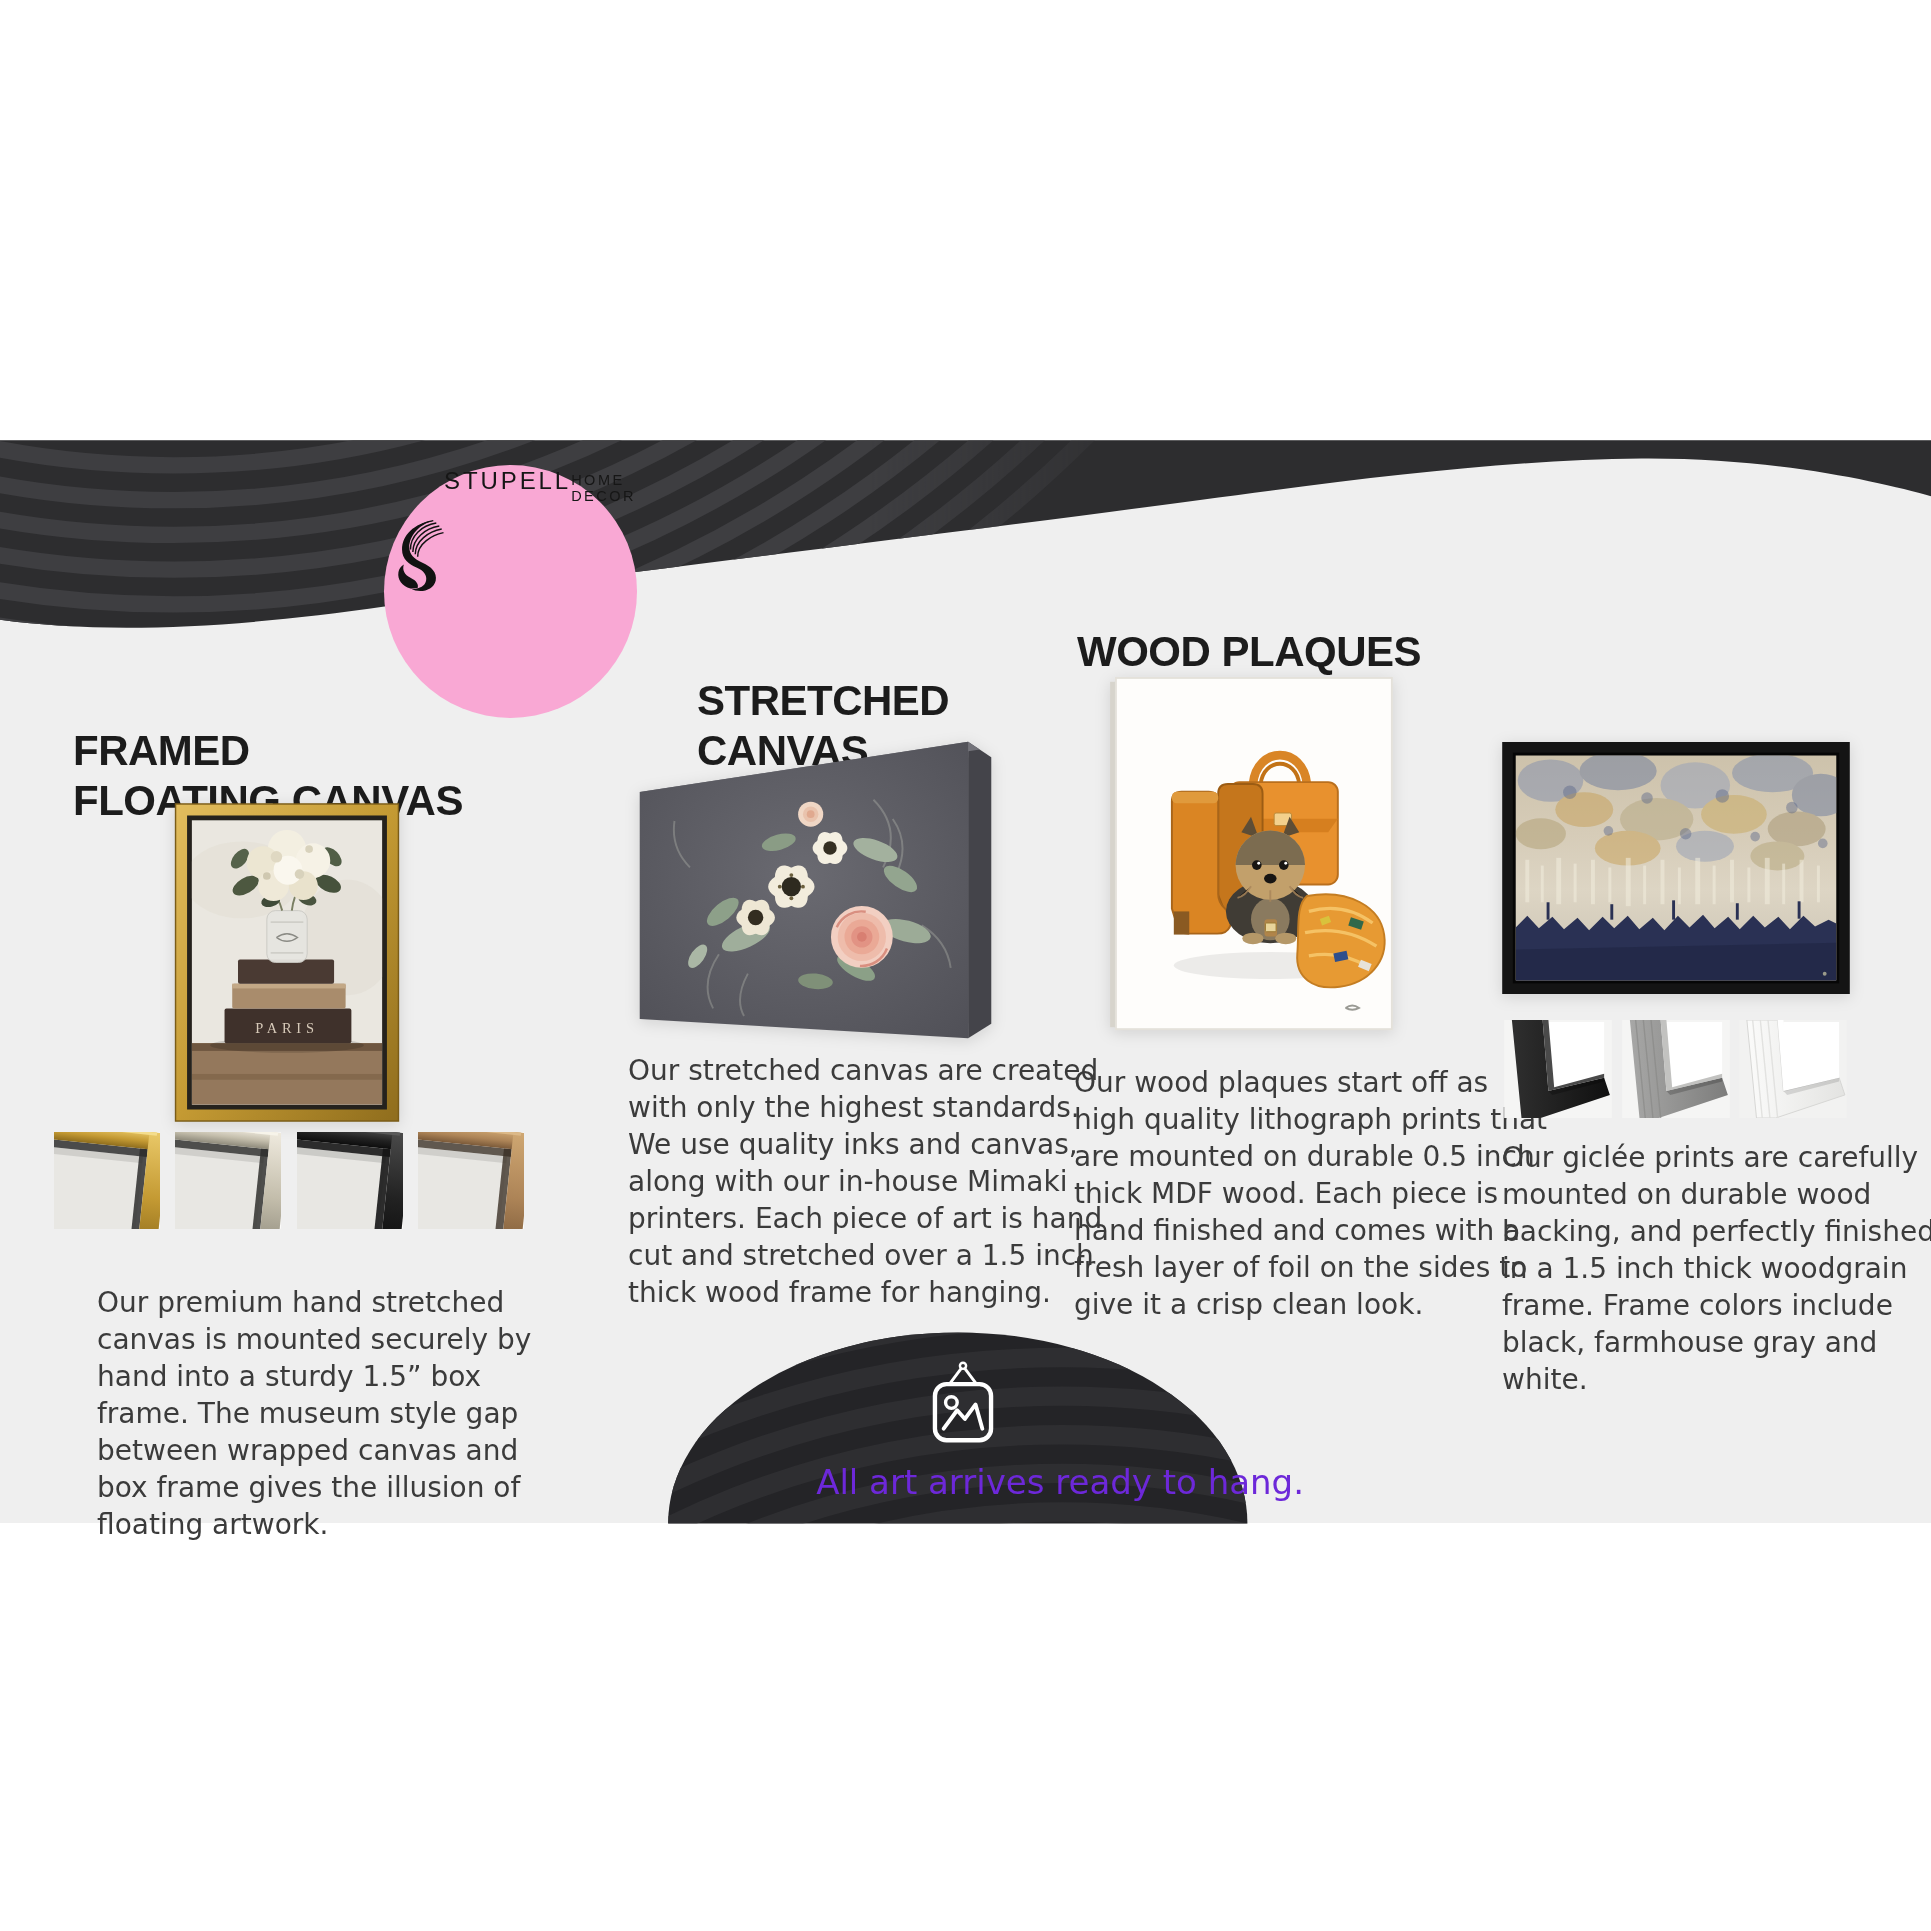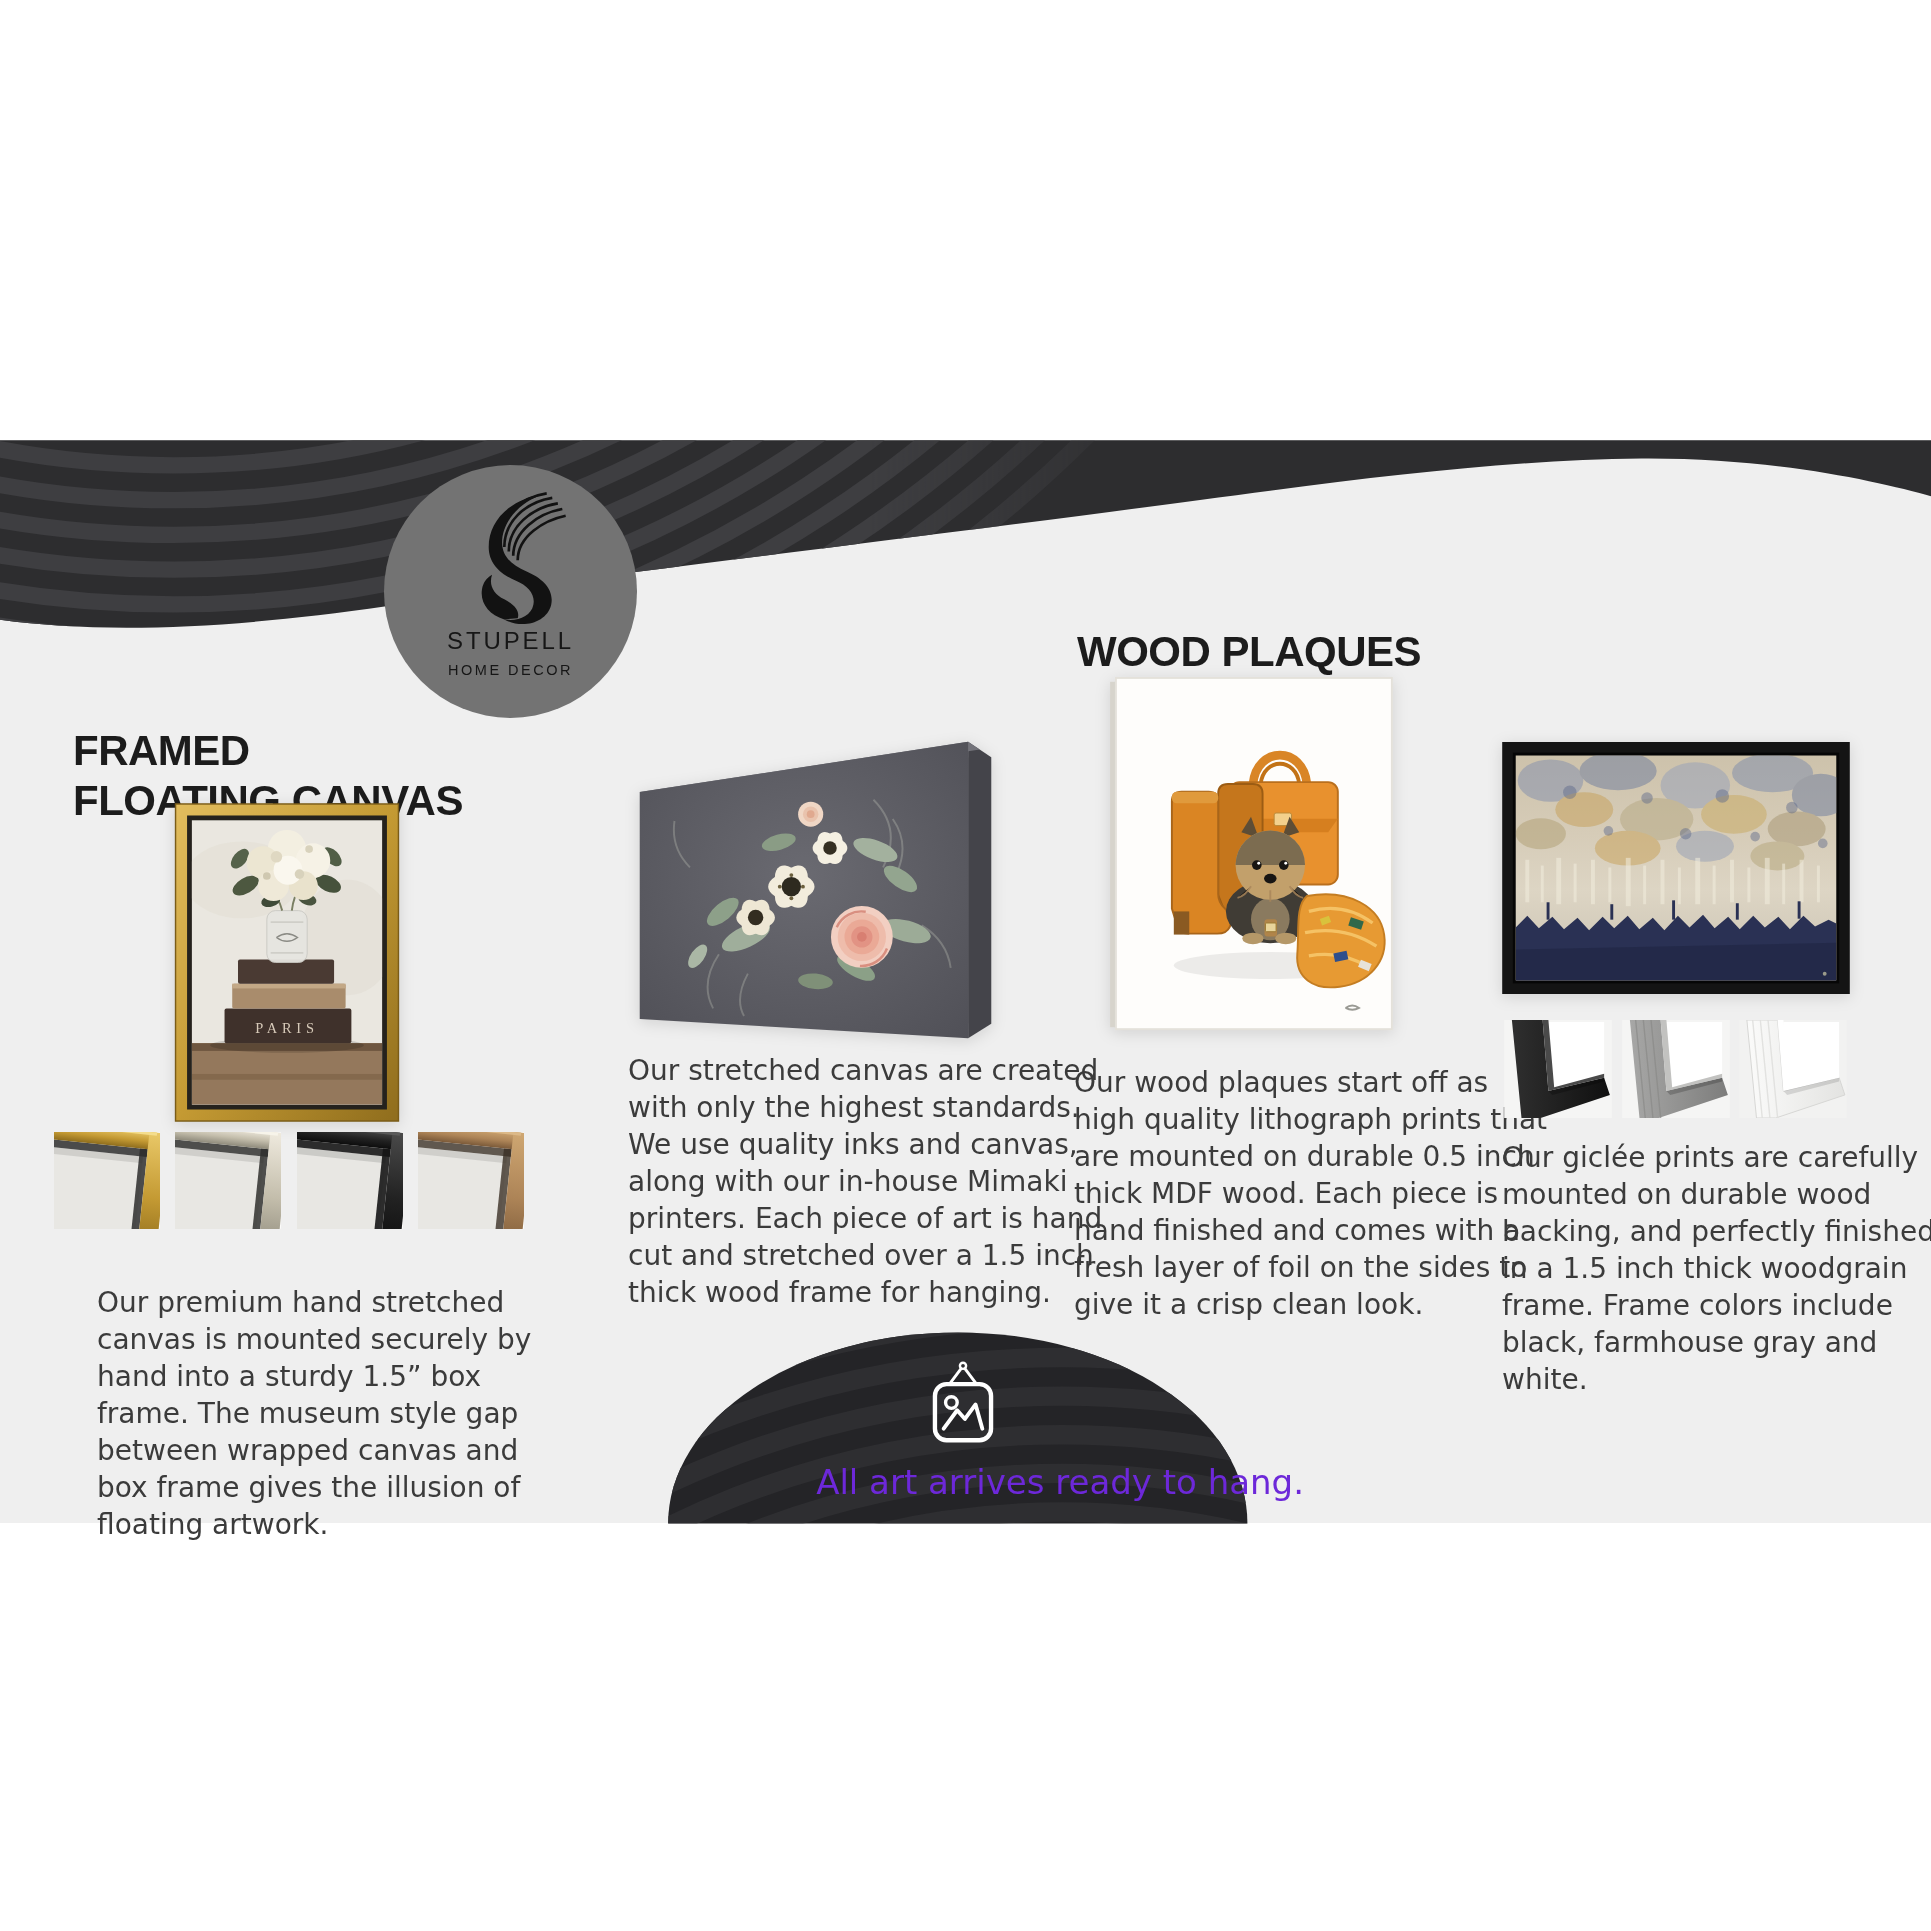--- a/index.html
+++ b/index.html
@@ -2,21 +2,21 @@
 <html><head>
 <meta charset="utf-8">
 <style>
   html,body{margin:0;padding:0;background:#ffffff;}
   .page{position:relative;width:1931px;height:1931px;background:#ffffff;overflow:hidden;
         font-family:"DejaVu Sans", sans-serif;}
   .gray-band{position:absolute;left:0;top:440px;width:1931px;height:1083px;background:#efefef;}
   svg.decor{position:absolute;left:0;top:0;width:1931px;height:1931px;display:block;}
 
   .logo-circle{position:absolute;left:384px;top:465px;width:253px;height:253px;border-radius:50%;
-               background:#737373;display:flex;flex-direction:column;align-items:center;}
+               background:#f9a8d4;display:flex;flex-direction:row;}
   .logo-swirl{margin-top:15.4px;}
   .brand-name{font-family:"Liberation Sans",sans-serif;font-size:24px;letter-spacing:2.9px;
               color:#161616;margin-top:1.9px;font-weight:400;}
   .brand-tagline{font-family:"Liberation Sans",sans-serif;font-size:14.5px;letter-spacing:2.5px;
               color:#161616;margin-top:7px;font-weight:400;}
 
   .headline{position:absolute;font-family:"Liberation Sans",sans-serif;font-weight:700;
             font-size:42px;line-height:50px;letter-spacing:-0.5px;color:#1c1c1c;white-space:nowrap;}
   .headline span{display:block;}
 
@@ -233,20 +233,24 @@
         <rect x="90" y="18" width="8" height="104" fill="#3a2f24" opacity="0.8"></rect>
         <rect x="-26" y="0" width="132" height="18" fill="url(#mBronze)"></rect>
         <rect x="98" y="0" width="20" height="124" fill="url(#mBronze)"></rect>
         <rect x="-26" y="0" width="132" height="3" fill="#dcb988"></rect>
       </g>
     </svg>
   </div>
 
   <p class="desc" style="left:97px;top:1284px;width:463px;">Our premium hand stretched canvas is mounted securely by hand into a sturdy 1.5” box frame. The museum style gap between wrapped canvas and box frame gives the illusion of floating artwork.</p>
 
+  <h2 class="headline" style="left:697px;top:641px;">
+    <span>STRETCHED</span>
+    <span>CANVAS</span>
+  </h2>
 
   <svg class="artwork" style="left:632px;top:732px;" width="367" height="319" viewBox="0 0 380 330">
     <defs>
       <radialGradient id="cnvBG" cx="0.5" cy="0.45" r="0.8">
         <stop offset="0" stop-color="#6a6a71"></stop>
           <stop offset="1" stop-color="#4e4e55"></stop>
       </radialGradient>
       <clipPath id="cnvClip">
           <polygon points="8,62 348,10 348,317 8,297"></polygon>
         </clipPath>

